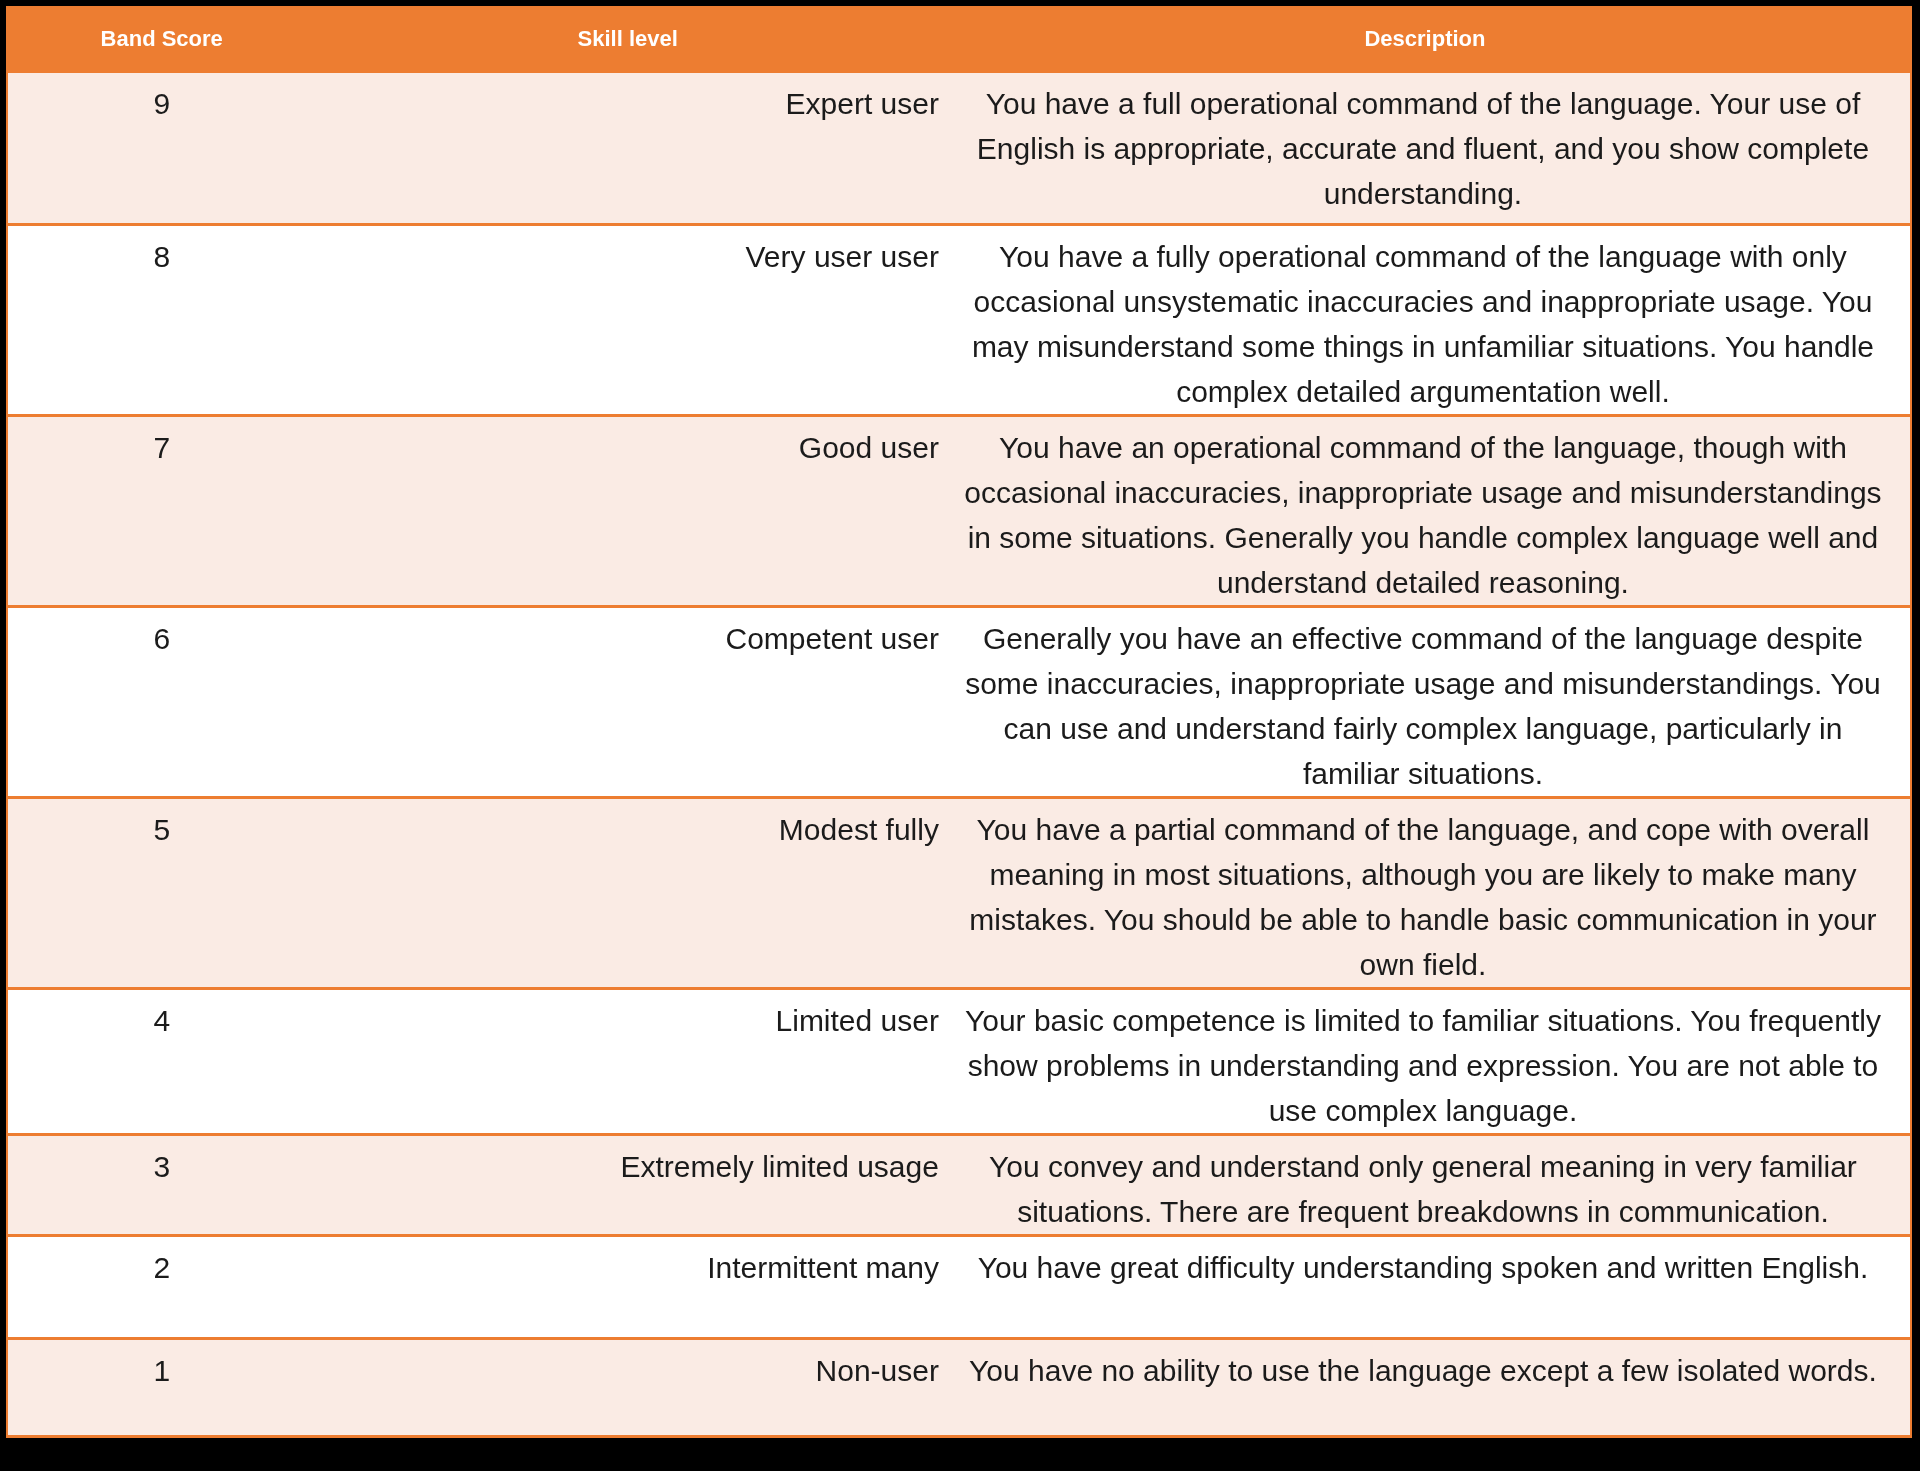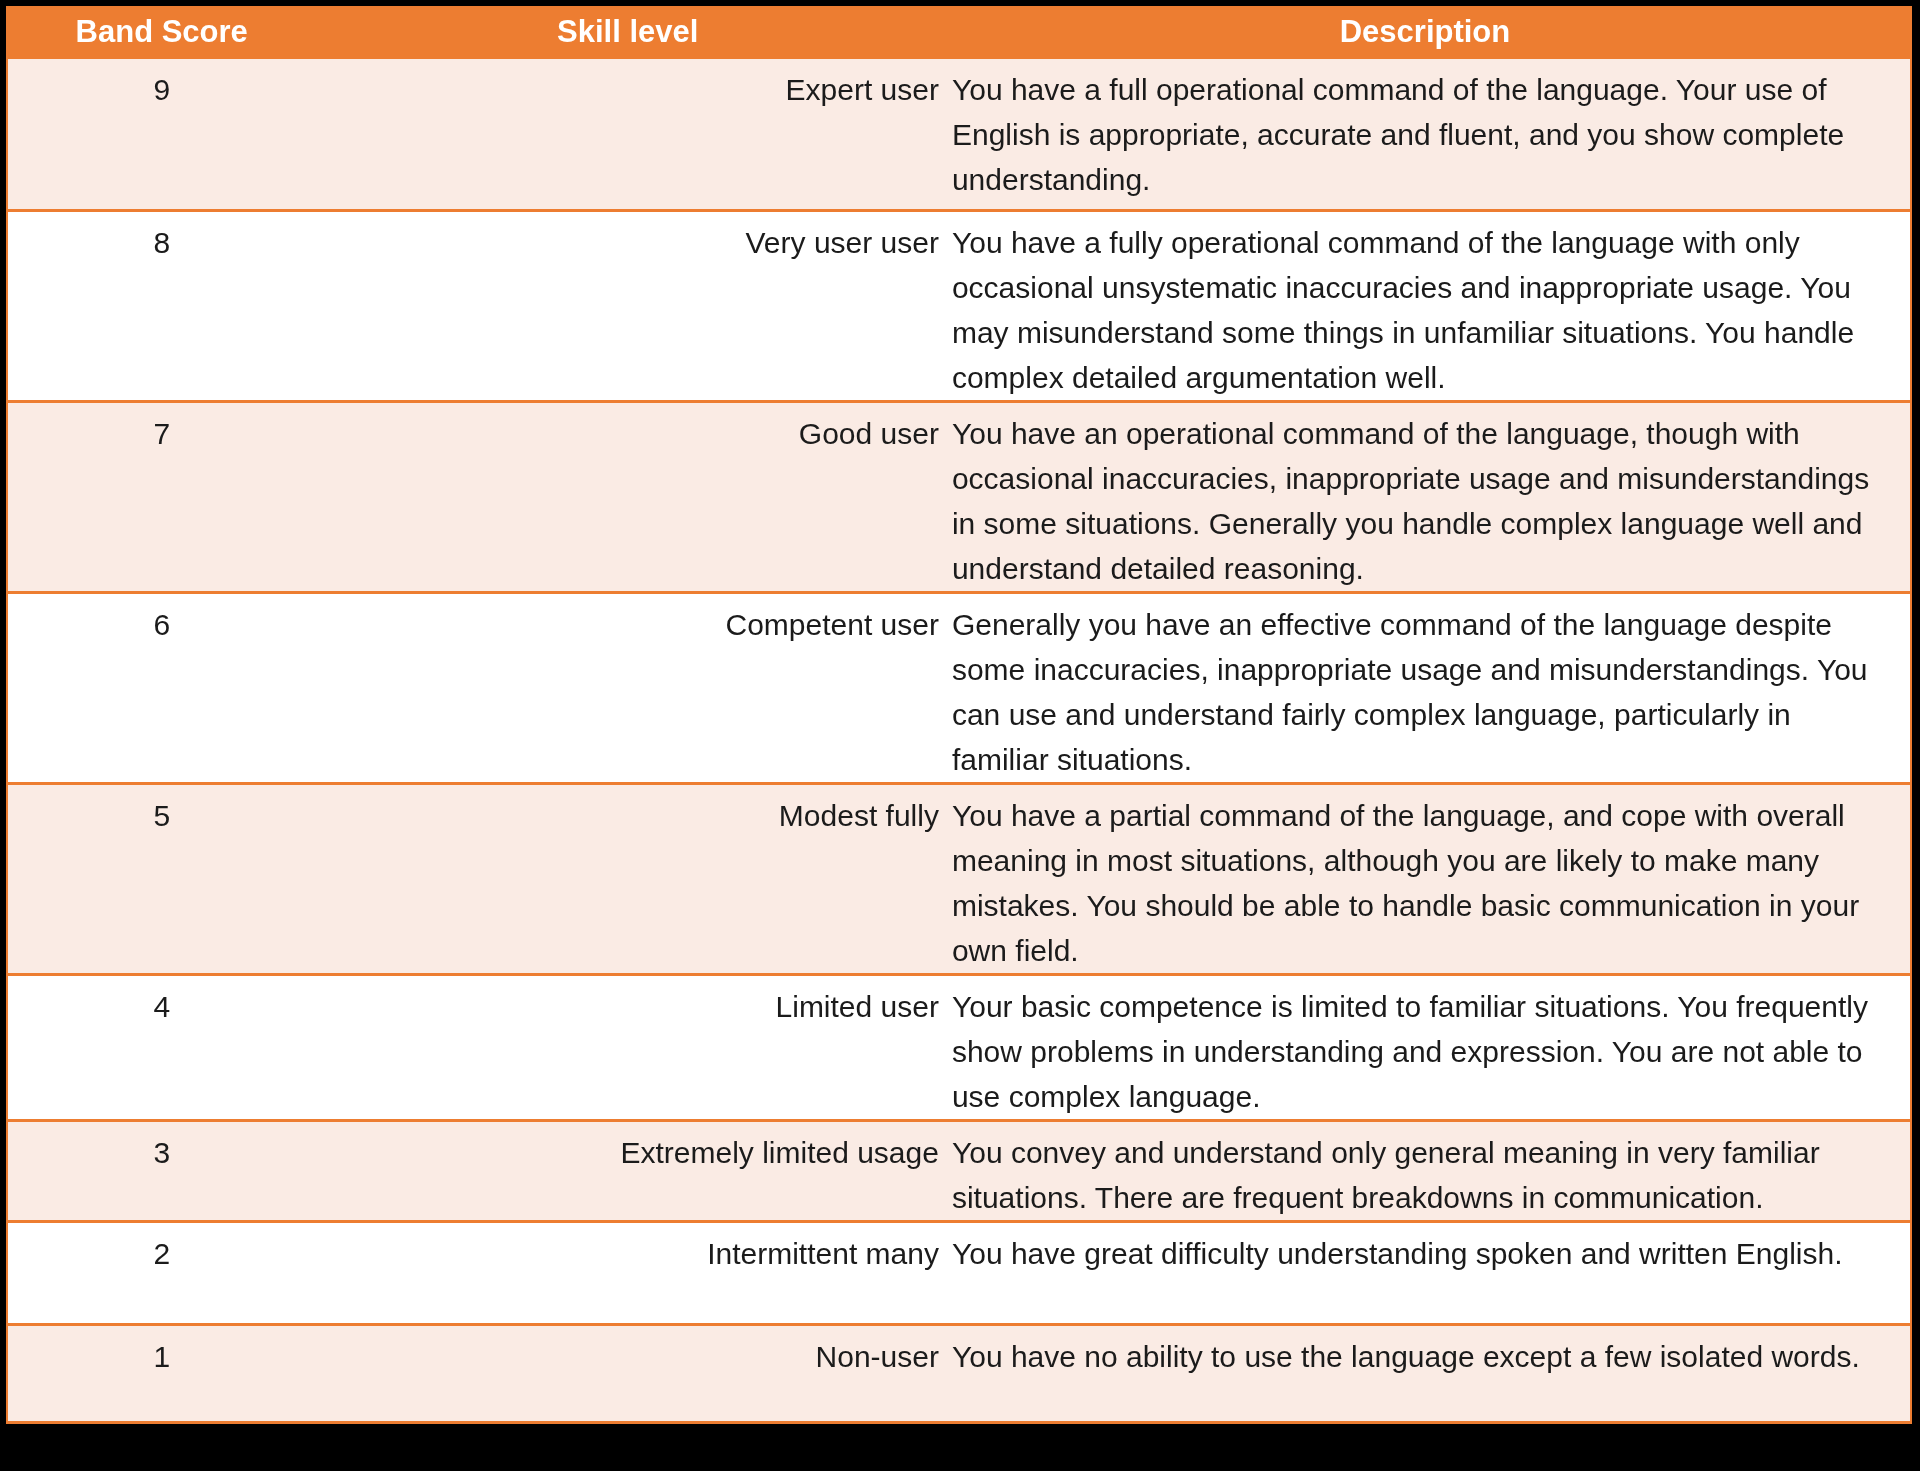--- a/index.html
+++ b/index.html
@@ -28,39 +28,39 @@
   }
   th, td {
     border-top: 3px solid var(--border);
     border-bottom: 3px solid var(--border);
     vertical-align: top;
     color: var(--text);
   }
   thead th {
     background: var(--header-bg);
     color: var(--header-text);
-    font-size: 31px;
+    font-size: 22px;
     font-weight: bold;
     text-align: center;
     height: 46px;
-    padding: 6px 4px;
+    padding: 18px 4px;
     border: none;
     vertical-align: middle;
   }
   td { font-size: 30px; line-height: 45px; }
   td.band {
     text-align: center;
     padding-top: 8px;
   }
   td.skill {
     text-align: right;
     padding-top: 8px;
   }
   td.description {
-    text-align: left;
+    text-align: center;
     padding: 8px 16px 0 12px;
   }
   tr.row-alt  td { background: var(--row-alt); }
   tr.row-plain td { background: var(--row-plain); }
 </style>
 </head>
 <body>
 
 <table class="band-table">
   <colgroup>

